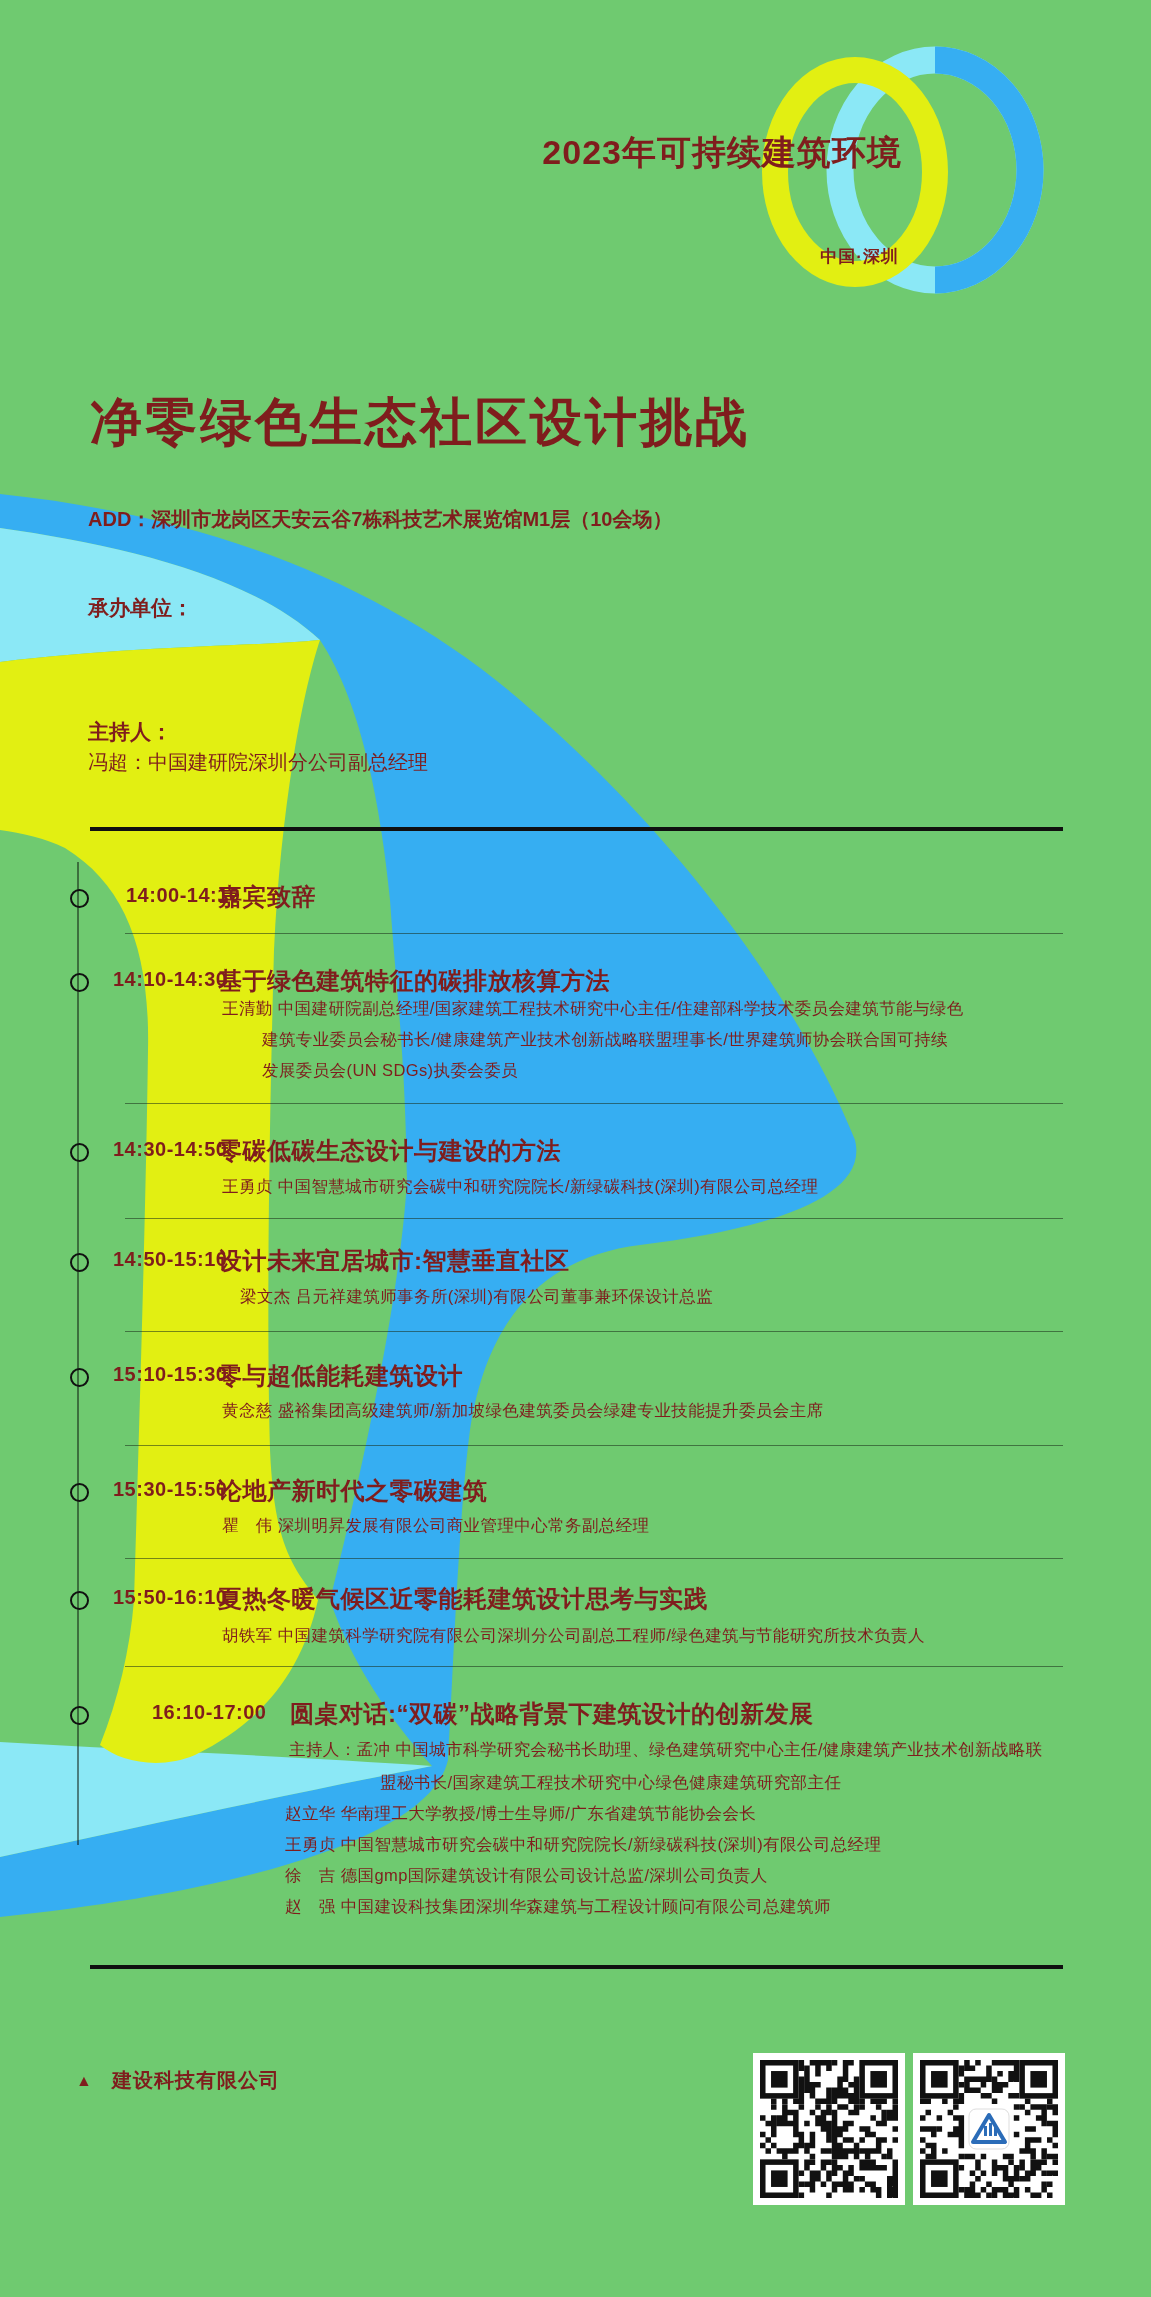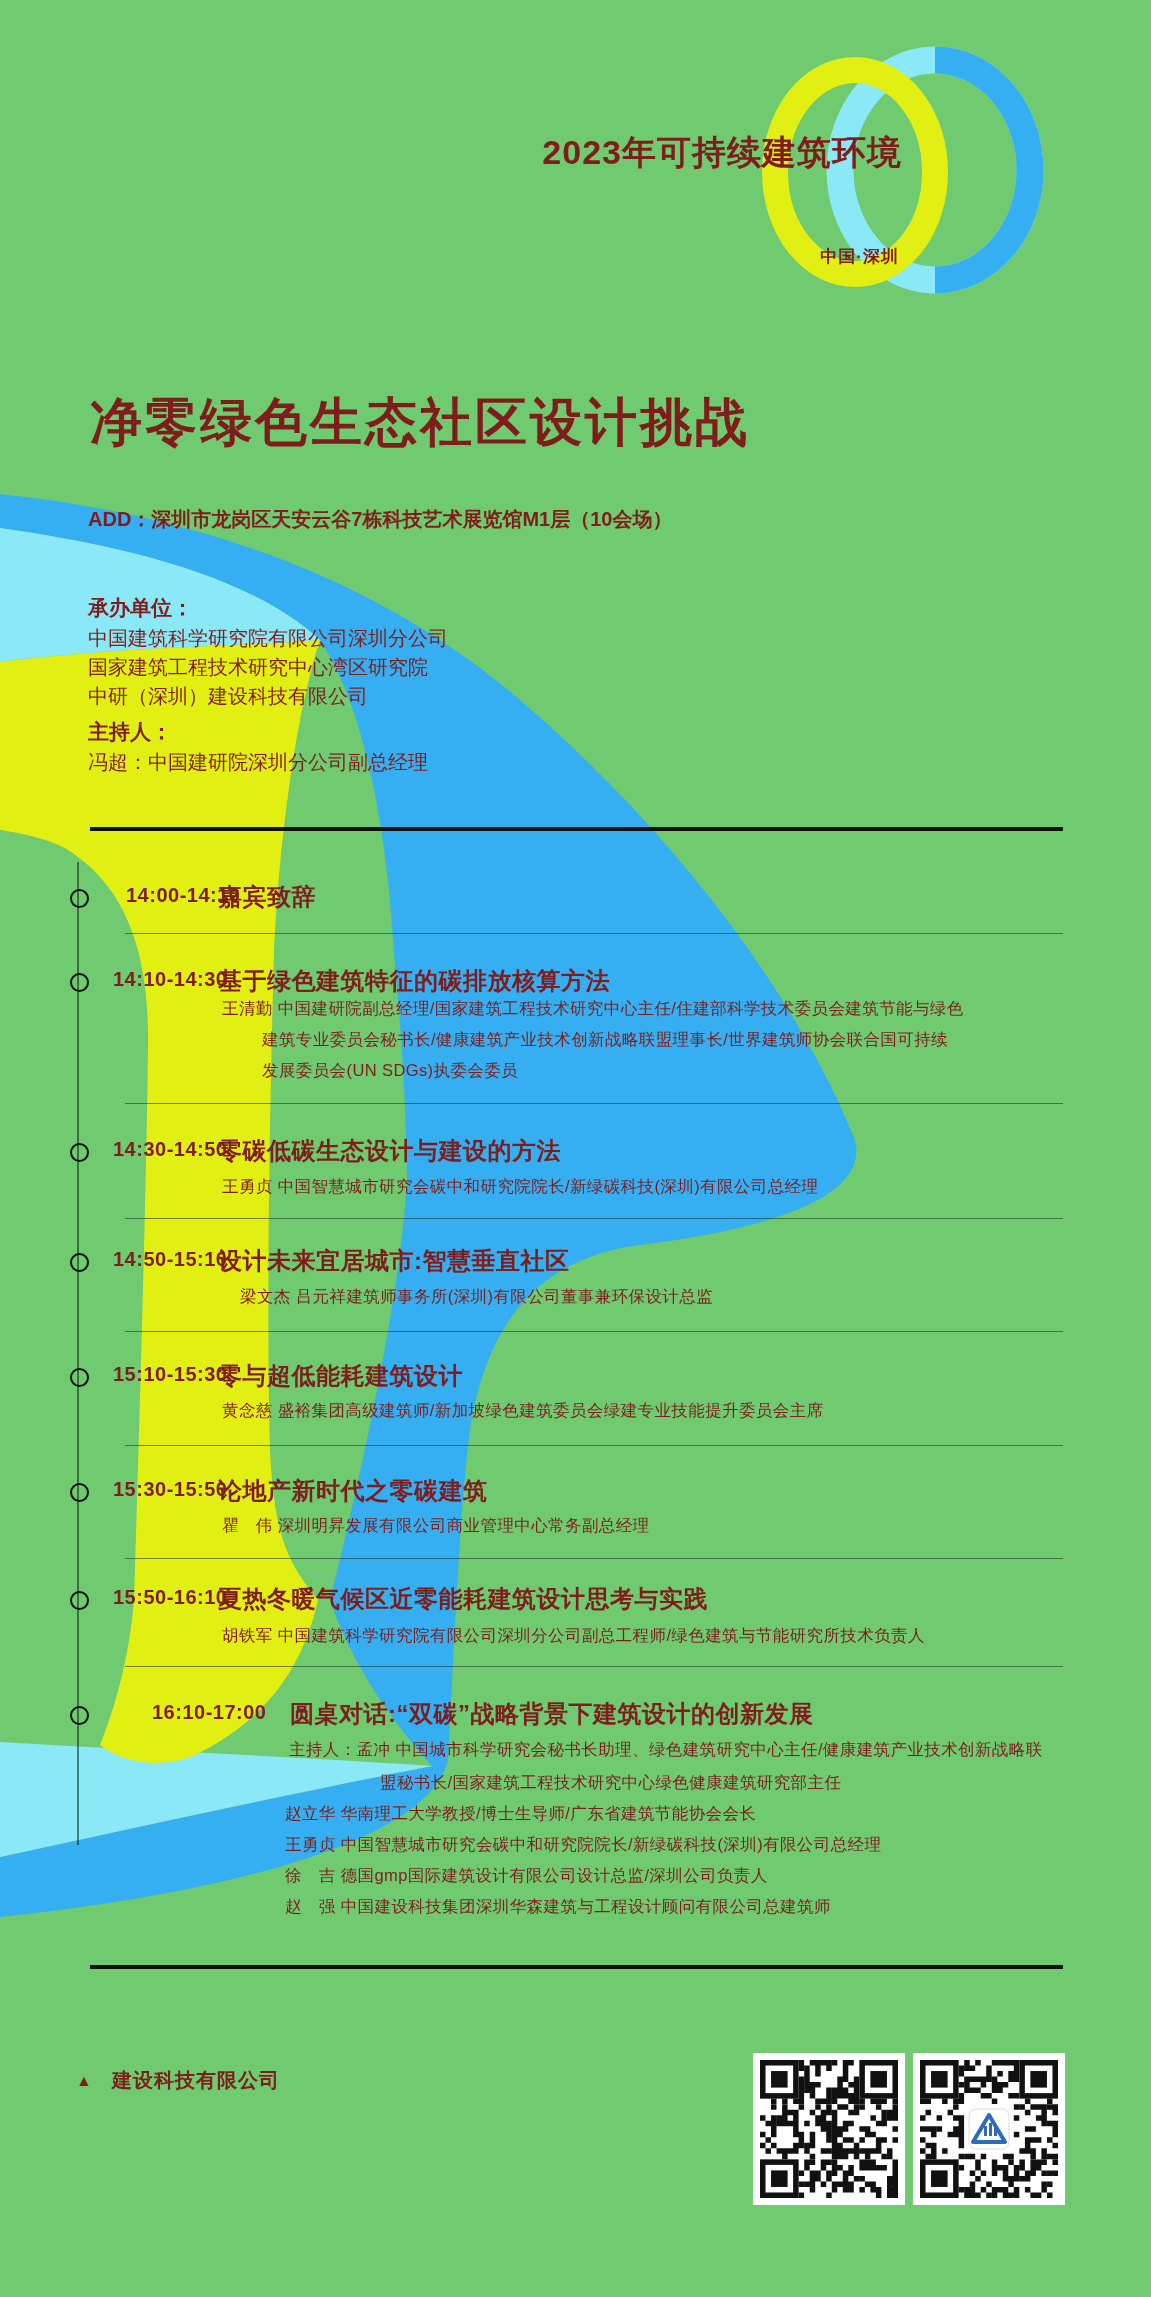--- a/index.html
+++ b/index.html
@@ -71,25 +71,20 @@
   </div>
   <div class="abs loc-badge">中国·深圳</div>
 
   <div class="abs main-title">净零绿色生态社区设计挑战</div>
 
   <div class="abs meta">
     <div>ADD：深圳市龙岗区天安云谷7栋科技艺术展览馆M1层（10会场）</div>
   </div>
 
   <div class="abs sec-head" style="left:88px;top:594px;">承办单位：</div>
-  <div class="abs sec-lines" style="left:88px;top:624px;">
-    <div>中国建筑科学研究院有限公司深圳分公司</div>
-    <div>国家建筑工程技术研究中心湾区研究院</div>
-    <div>中研（深圳）建设科技有限公司</div>
-  </div>
 
   <div class="abs sec-head" style="left:88px;top:718px;">主持人：</div>
   <div class="abs sec-lines" style="left:88px;top:748px;">冯超：中国建研院深圳分公司副总经理</div>
 
   <div class="abs hr-thick" style="left:90px;top:827px;width:973px;"></div>
 
   <div class="abs vline" style="left:77px;top:862px;height:983px;"></div>
   <div class="abs" style="left:0;top:0;width:1151px;height:2297px;" id="agenda">
       <div class="abs agd-circle" style="left: 70px; top: 889px;"></div>
       <div class="abs agd-time" style="left: 126px; top: 884px;">14:00-14:10</div>

